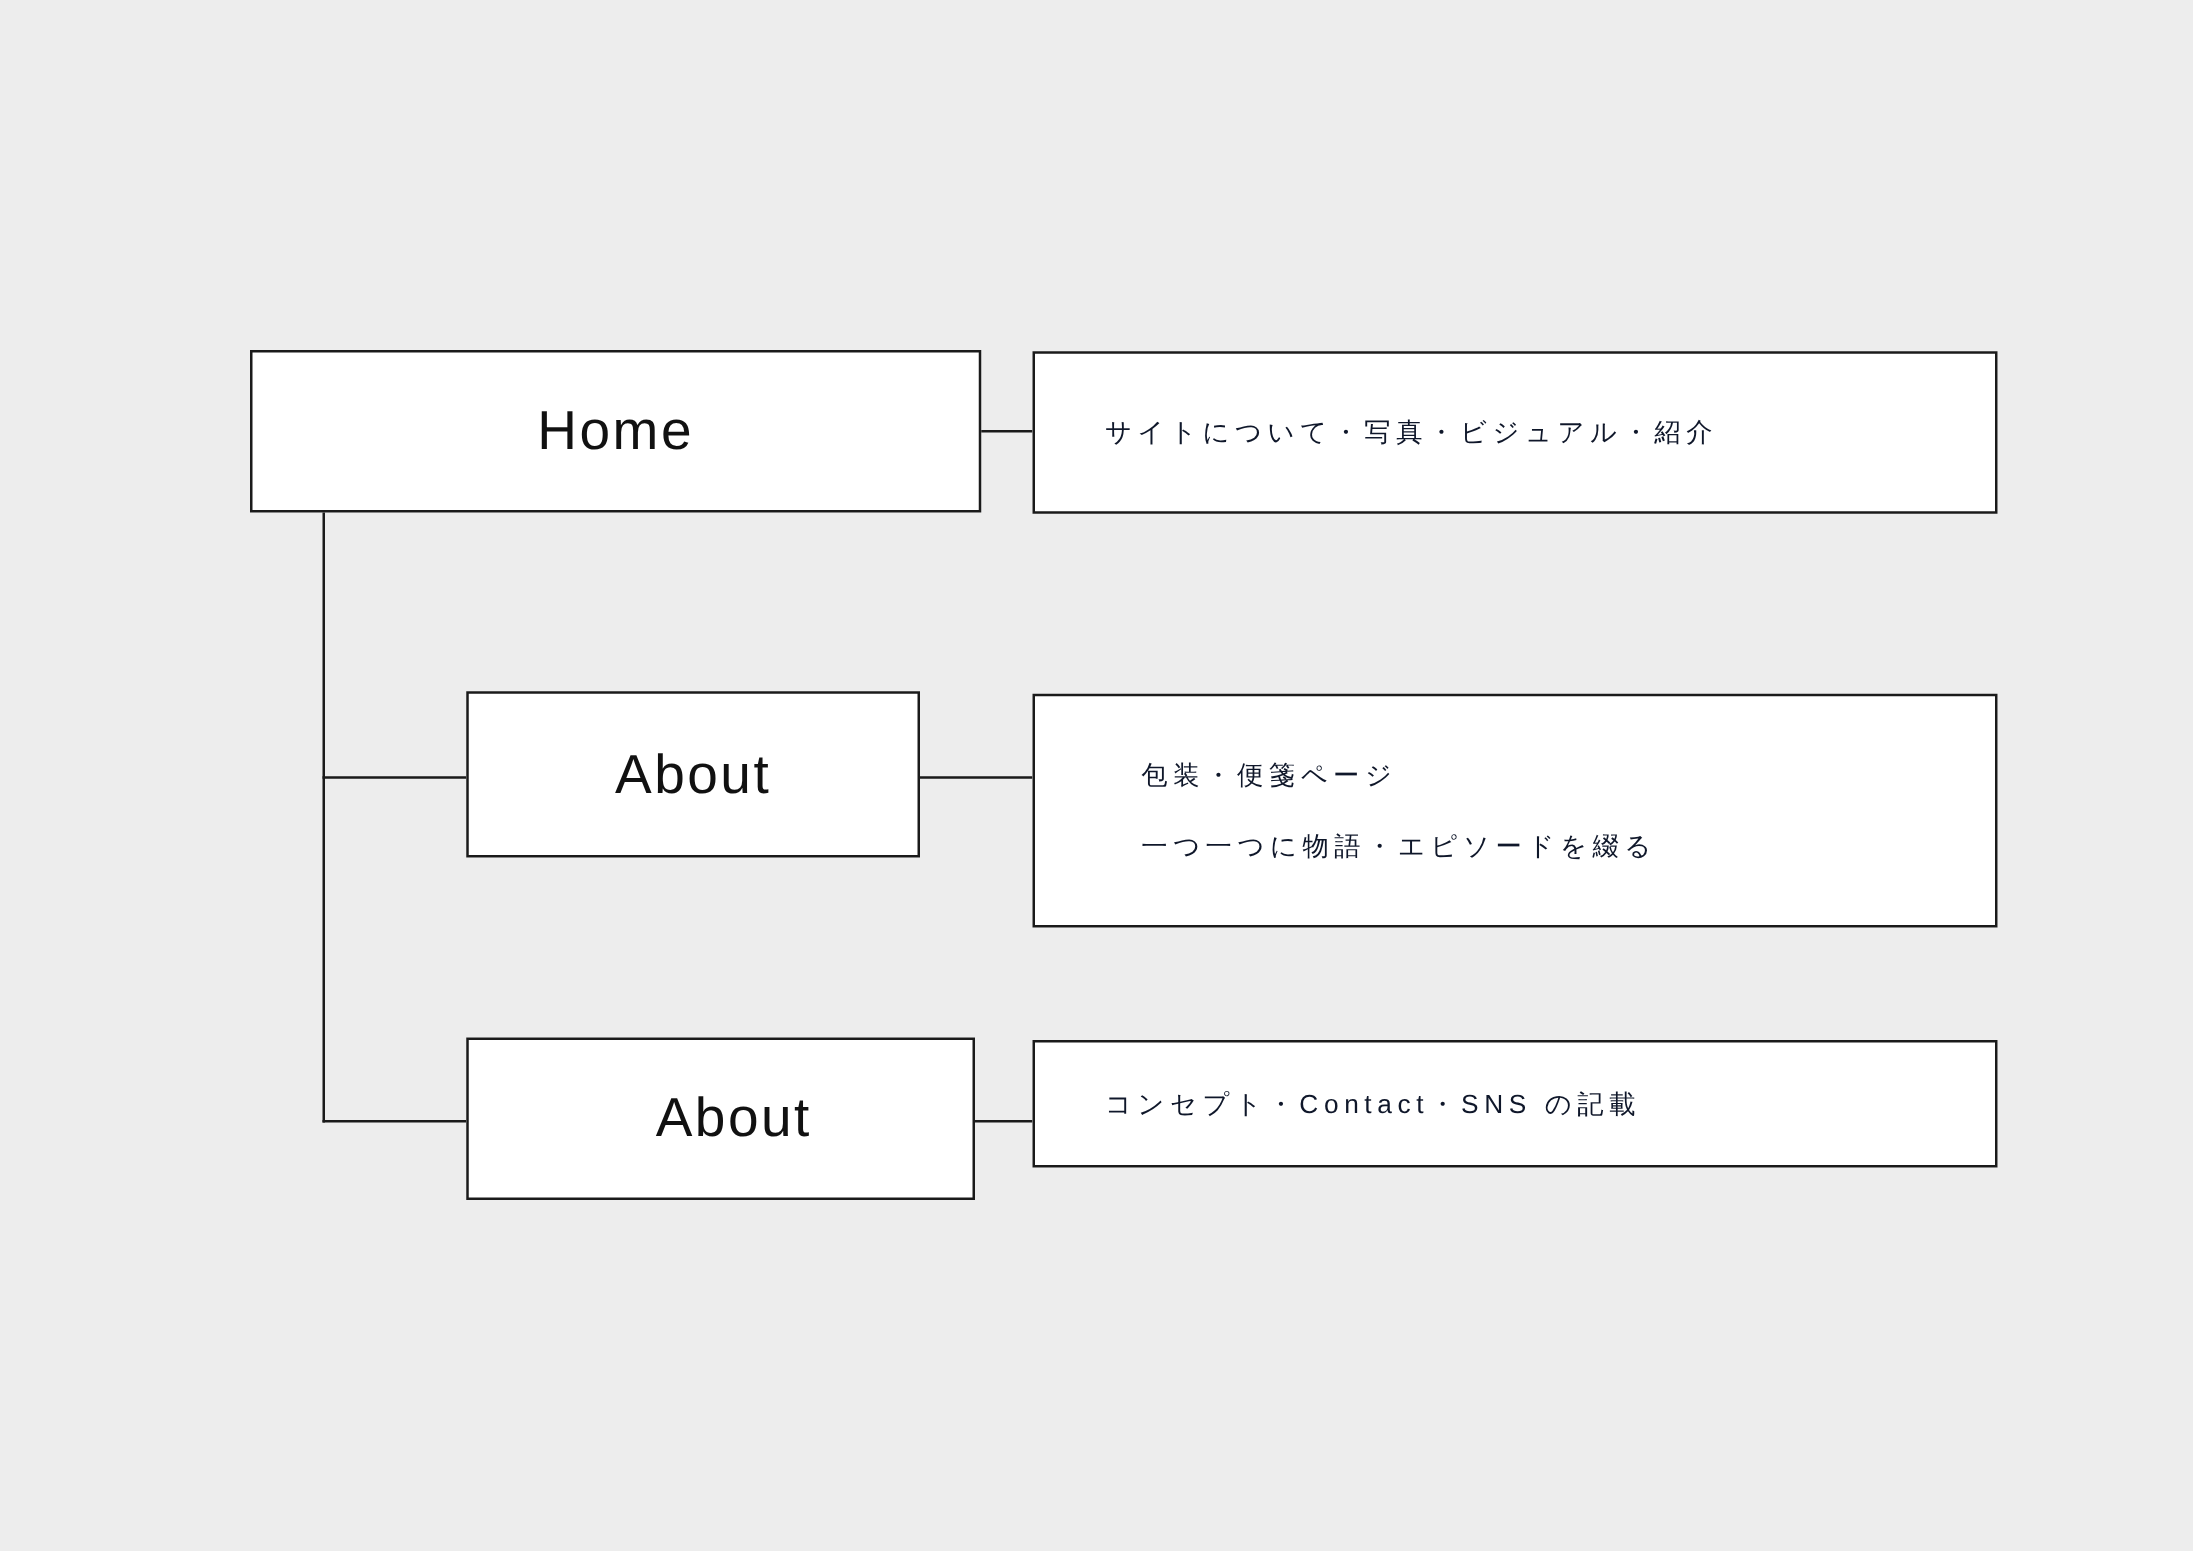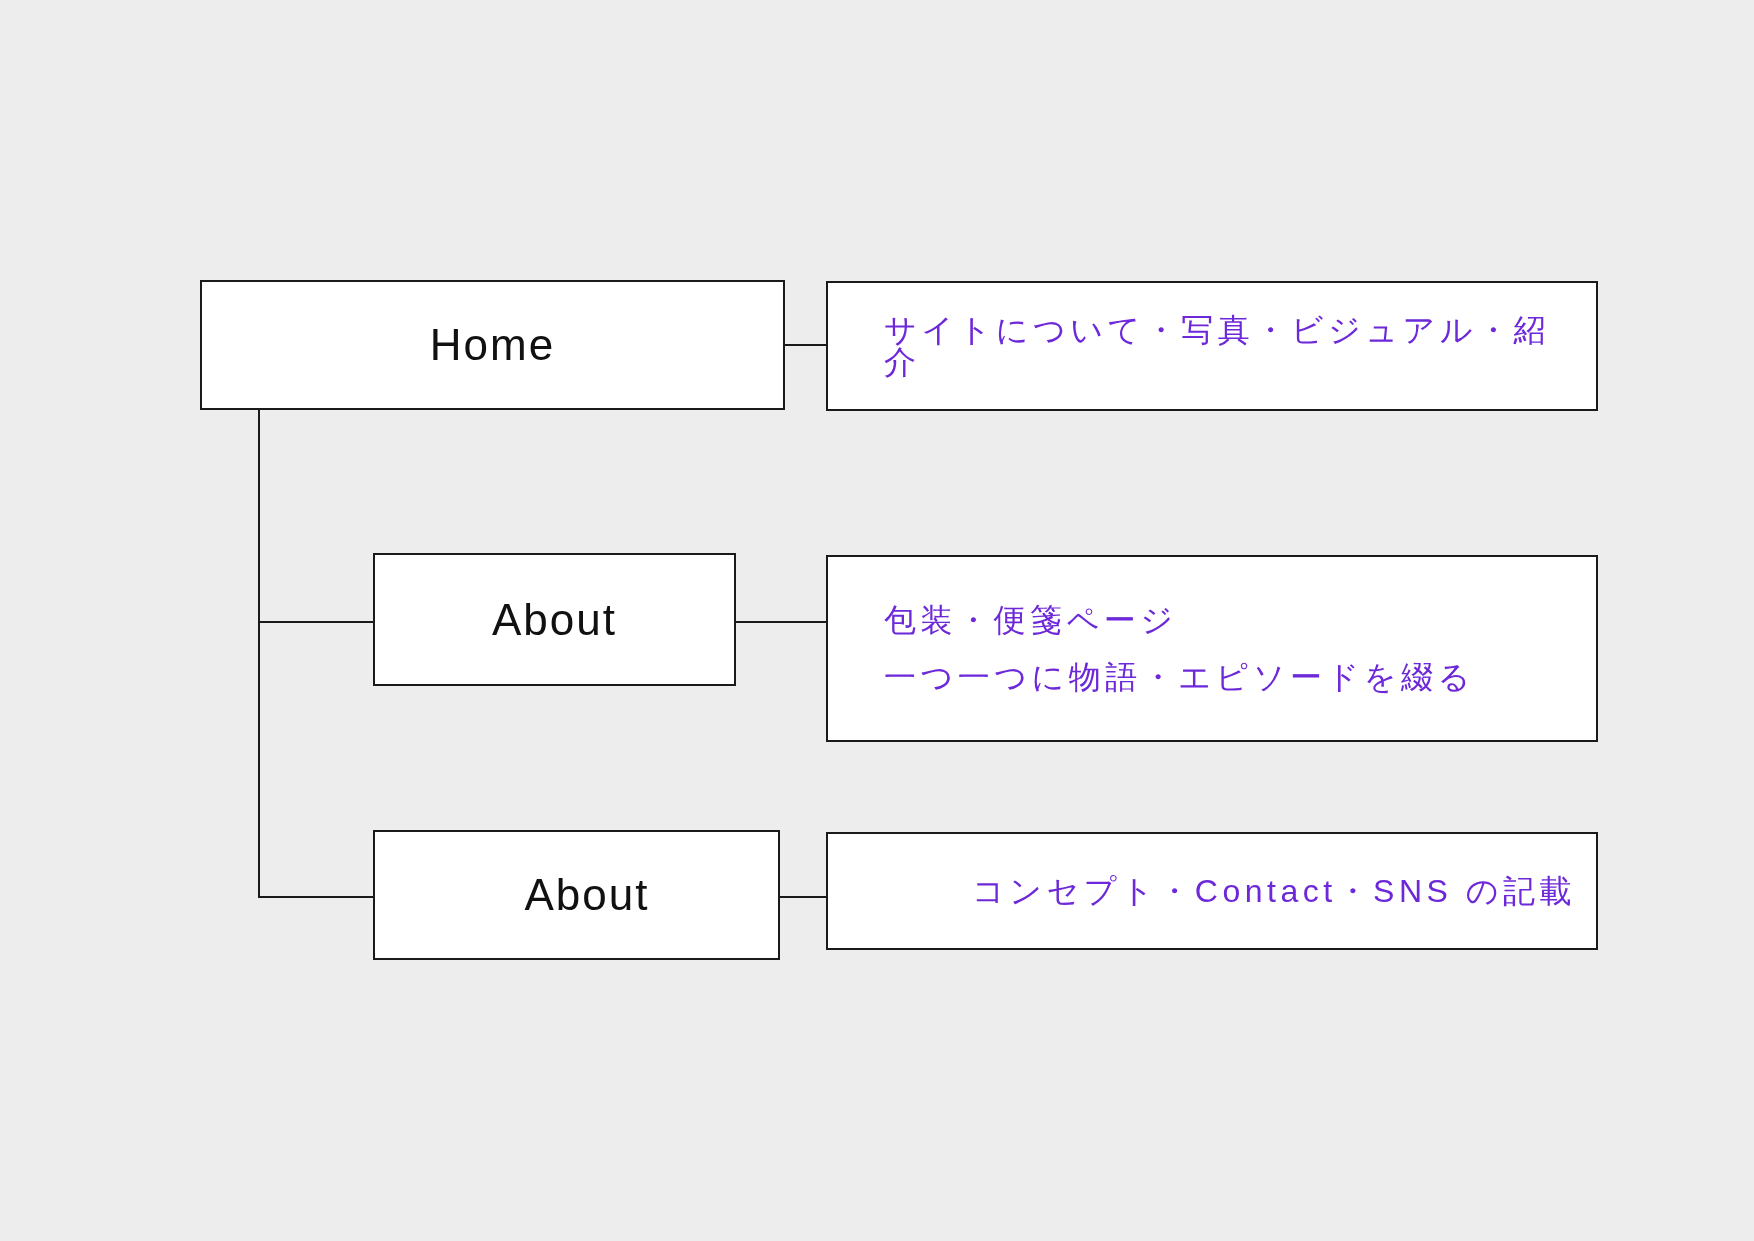--- a/index.html
+++ b/index.html
@@ -30,33 +30,34 @@
     font-size: 44px;
     font-weight: 300;
     letter-spacing: 2px;
     color: #111111;
   }
   .desc {
     padding-left: 56px;
     padding-right: 20px;
   }
   .desc-text {
-    font-size: 32px;
+    font-size: 21px;
     font-weight: 300;
     letter-spacing: 4.5px;
-    color: #6d28d9;
+    color: #0f172a;
     line-height: 1.0;
   }
   .desc-multi {
     flex-direction: column;
     align-items: flex-start;
     justify-content: center;
   }
   .desc-multi .desc-text {
     line-height: 57px;
+    margin-left: 29px;
   }
   .line {
     position: absolute;
     background: #1a1a1a;
   }
   .line.h { height: 2px; }
   .line.v { width: 2px; }
 </style>
 </head>
 <body>
@@ -84,17 +85,17 @@
 
   <div class="box desc desc-multi" style="left:826px; top:555px; width:772px; height:187px;">
     <span class="desc-text">包装・便箋ページ</span>
     <span class="desc-text">一つ一つに物語・エピソードを綴る</span>
   </div>
 
   <div class="box node" style="left:373px; top:830px; width:407px; height:130px;padding-left:21px;">
     <span class="node-label">About</span>
   </div>
 
-  <div class="box desc" style="left:826px; top:832px; width:772px; height:118px;justify-content:flex-end;">
+  <div class="box desc" style="left:826px; top:832px; width:772px; height:102px;">
     <span class="desc-text">コンセプト・Contact・SNS の記載</span>
   </div>
 
 </div>
 
 </body></html>

